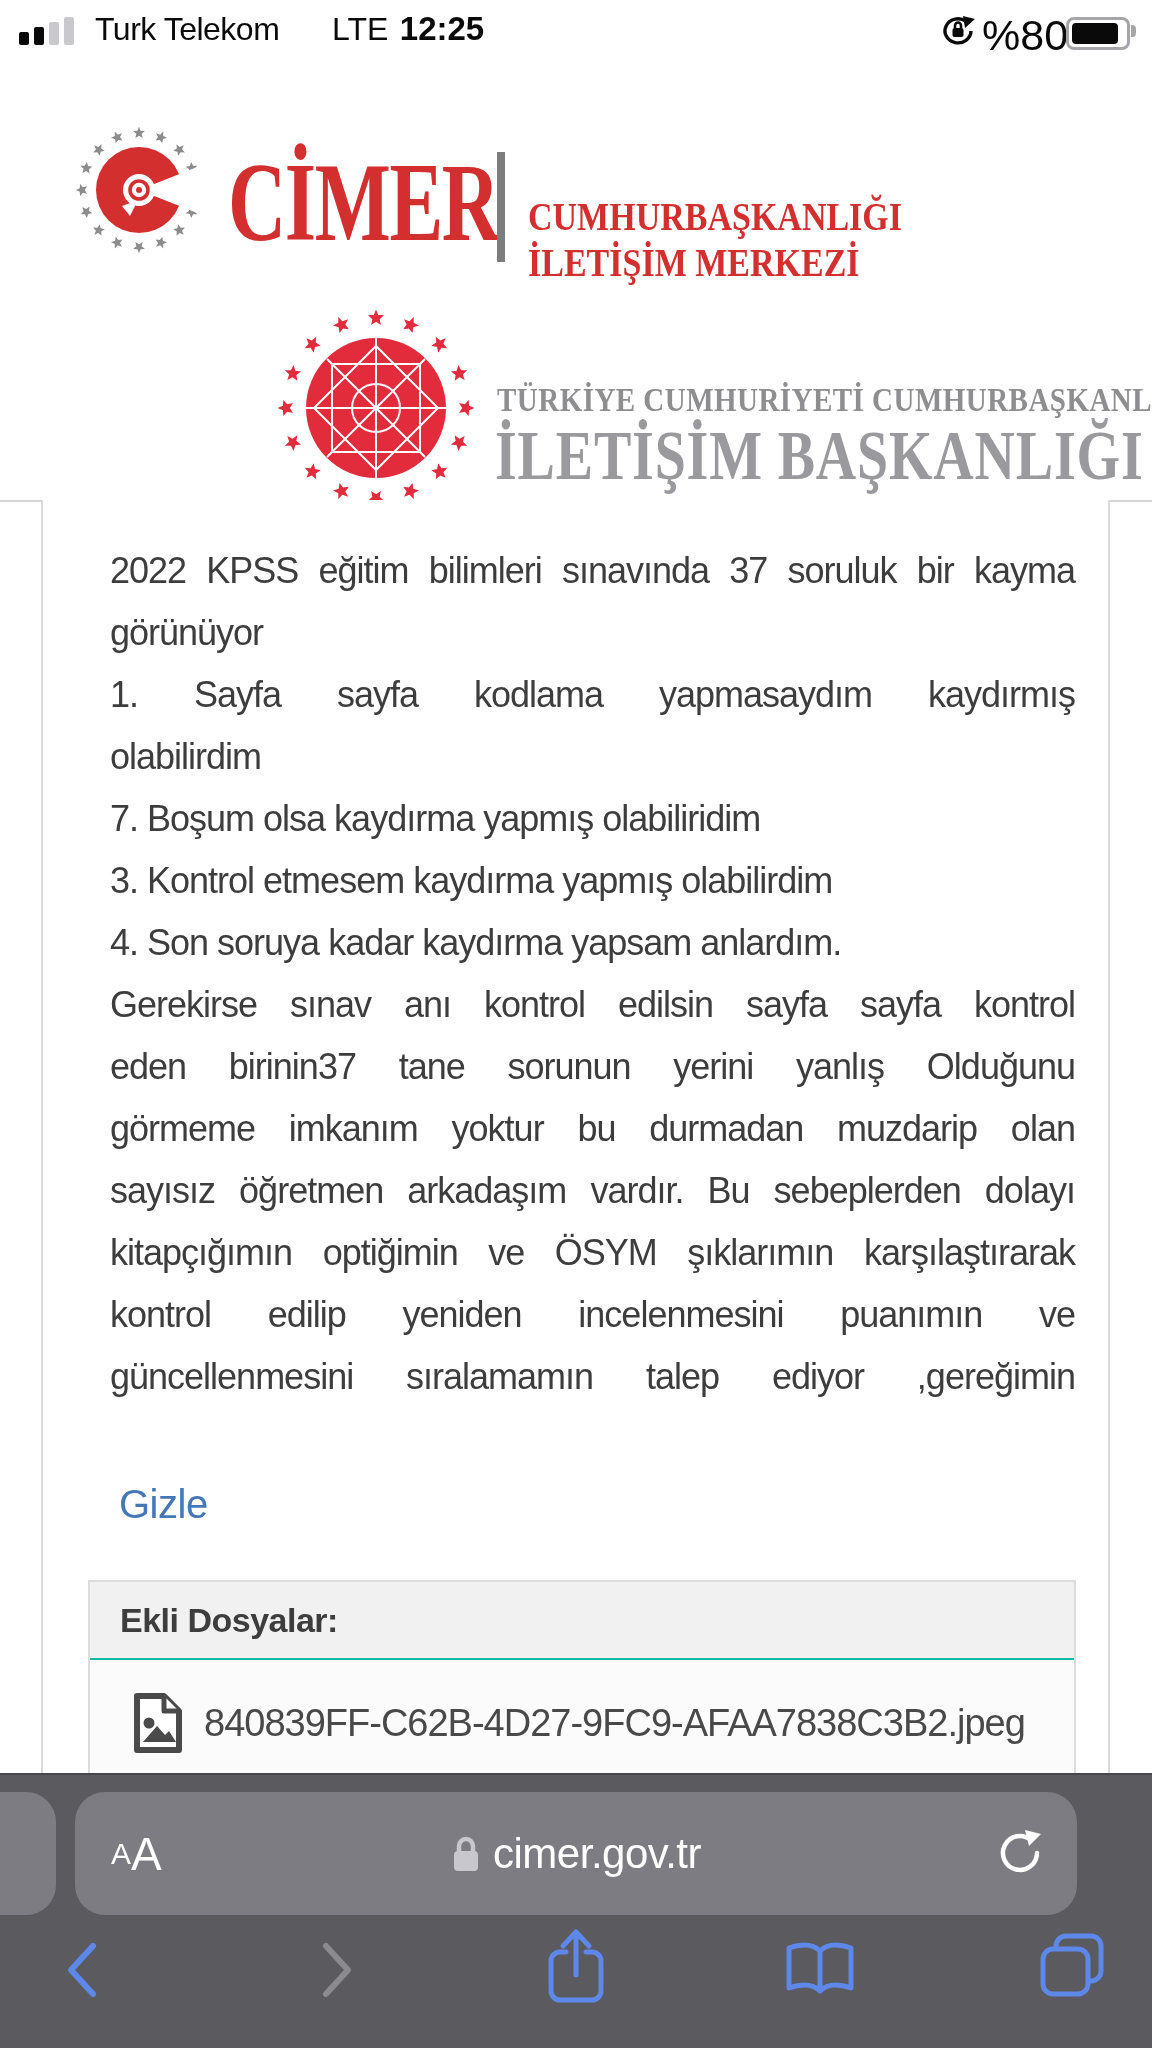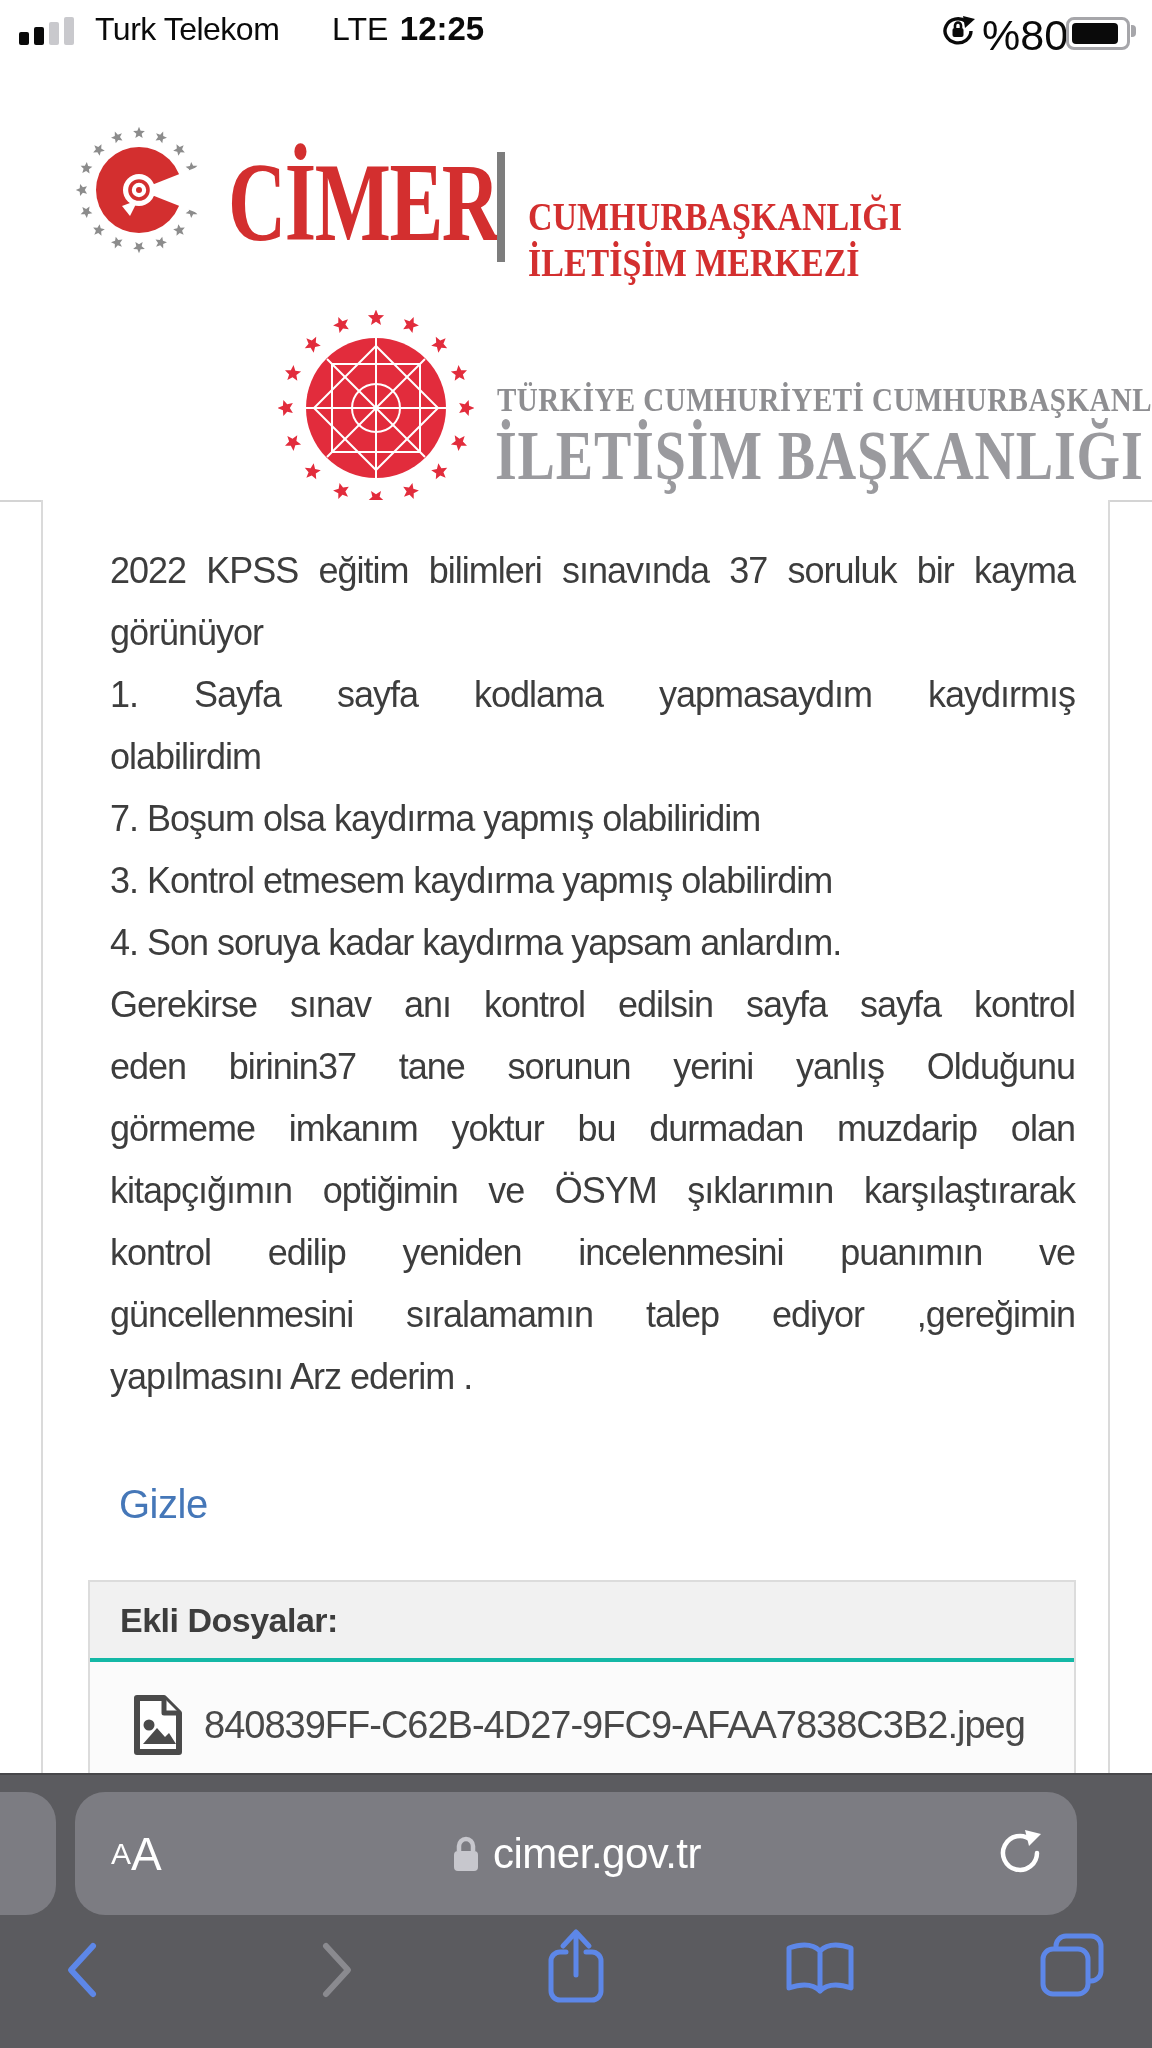--- a/index.html
+++ b/index.html
@@ -44,21 +44,21 @@
   .rule{position:absolute;left:0;top:500px;width:1152px;height:0;border-top:2px solid #d4d4d4;}
   .panel{position:absolute;left:41px;top:500px;width:1069px;height:1548px;background:#fff;
          border-left:2px solid #dadada;border-right:2px solid #dadada;box-sizing:border-box;}
   .petition{position:absolute;left:75px;top:540px;width:1000px;color:#3d3d3d;}
   .pline{height:62px;line-height:62px;font-size:36px;letter-spacing:-1px;white-space:nowrap;margin-left:35px;}
   .pline.just{display:flex;justify-content:space-between;}
   .gizle{position:absolute;left:75px;top:1482px;font-size:40px;letter-spacing:-.5px;color:var(--link);cursor:pointer;text-decoration:none;margin-left:44px;}
 
   
   .attach{position:absolute;left:88px;top:1580px;width:988px;border:2px solid #dcdcdc;box-sizing:border-box;background:#fbfbfb;}
-  .attach-header{height:76px;line-height:76px;background:#f1f1f1;border-bottom:4px solid #14b8a6;
+  .attach-header{height:76px;line-height:76px;background:#f1f1f1;border-bottom:2px solid #14b8a6;
                  padding-left:30px;font-size:34px;font-weight:700;color:#3d3d3d;letter-spacing:-.5px;}
   .attach-row{display:flex;align-items:center;gap:20px;padding:32px 30px 40px 42px;background:#fbfbfb;}
   .attach-name{font-size:38px;letter-spacing:-1px;color:#494949;}
 
   
   .chrome{position:absolute;left:0;top:1773px;width:1152px;height:275px;background:#5b5b5f;
           border-top:2px solid #47474a;}
   .pill{position:absolute;top:17px;height:123px;background:#7c7c82;border-radius:30px;}
   .pill.peek{left:-28px;width:84px;}
   .pill.main{left:75px;width:1002px;display:flex;align-items:center;}
@@ -215,20 +215,29 @@
       <div class="pline just">
         <span>görmeme</span>
         <span>imkanım</span>
         <span>yoktur</span>
         <span>bu</span>
         <span>durmadan</span>
         <span>muzdarip</span>
         <span>olan</span>
       </div>
       <div class="pline just">
+        <span>sayısız</span>
+        <span>öğretmen</span>
+        <span>arkadaşım</span>
+        <span>vardır.</span>
+        <span>Bu</span>
+        <span>sebeplerden</span>
+        <span>dolayı</span>
+      </div>
+      <div class="pline just">
         <span>kitapçığımın</span>
         <span>optiğimin</span>
         <span>ve</span>
         <span>ÖSYM</span>
         <span>şıklarımın</span>
         <span>karşılaştırarak</span>
       </div>
       <div class="pline just">
         <span>kontrol</span>
         <span>edilip</span>
@@ -237,21 +246,20 @@
         <span>puanımın</span>
         <span>ve</span>
       </div>
       <div class="pline just">
         <span>güncellenmesini</span>
         <span>sıralamamın</span>
         <span>talep</span>
         <span>ediyor</span>
         <span>,gereğimin</span>
       </div>
-      <div class="pline">yapılmasını Arz ederim .</div>
     </div>
 
   <a class="gizle">Gizle</a>
 
   <div class="attach">
     <div class="attach-header">Ekli Dosyalar:</div>
     <div class="attach-row">
       <svg width="52" height="62" viewBox="0 0 52 62">
         <path d="M5,4 h27 l15,15 v39 h-42 z" fill="#fff" stroke="#4a4a4a" stroke-width="6" stroke-linejoin="round"></path>
         <path d="M32,4 v15 h15" fill="#fff" stroke="#4a4a4a" stroke-width="5" stroke-linejoin="round"></path>

